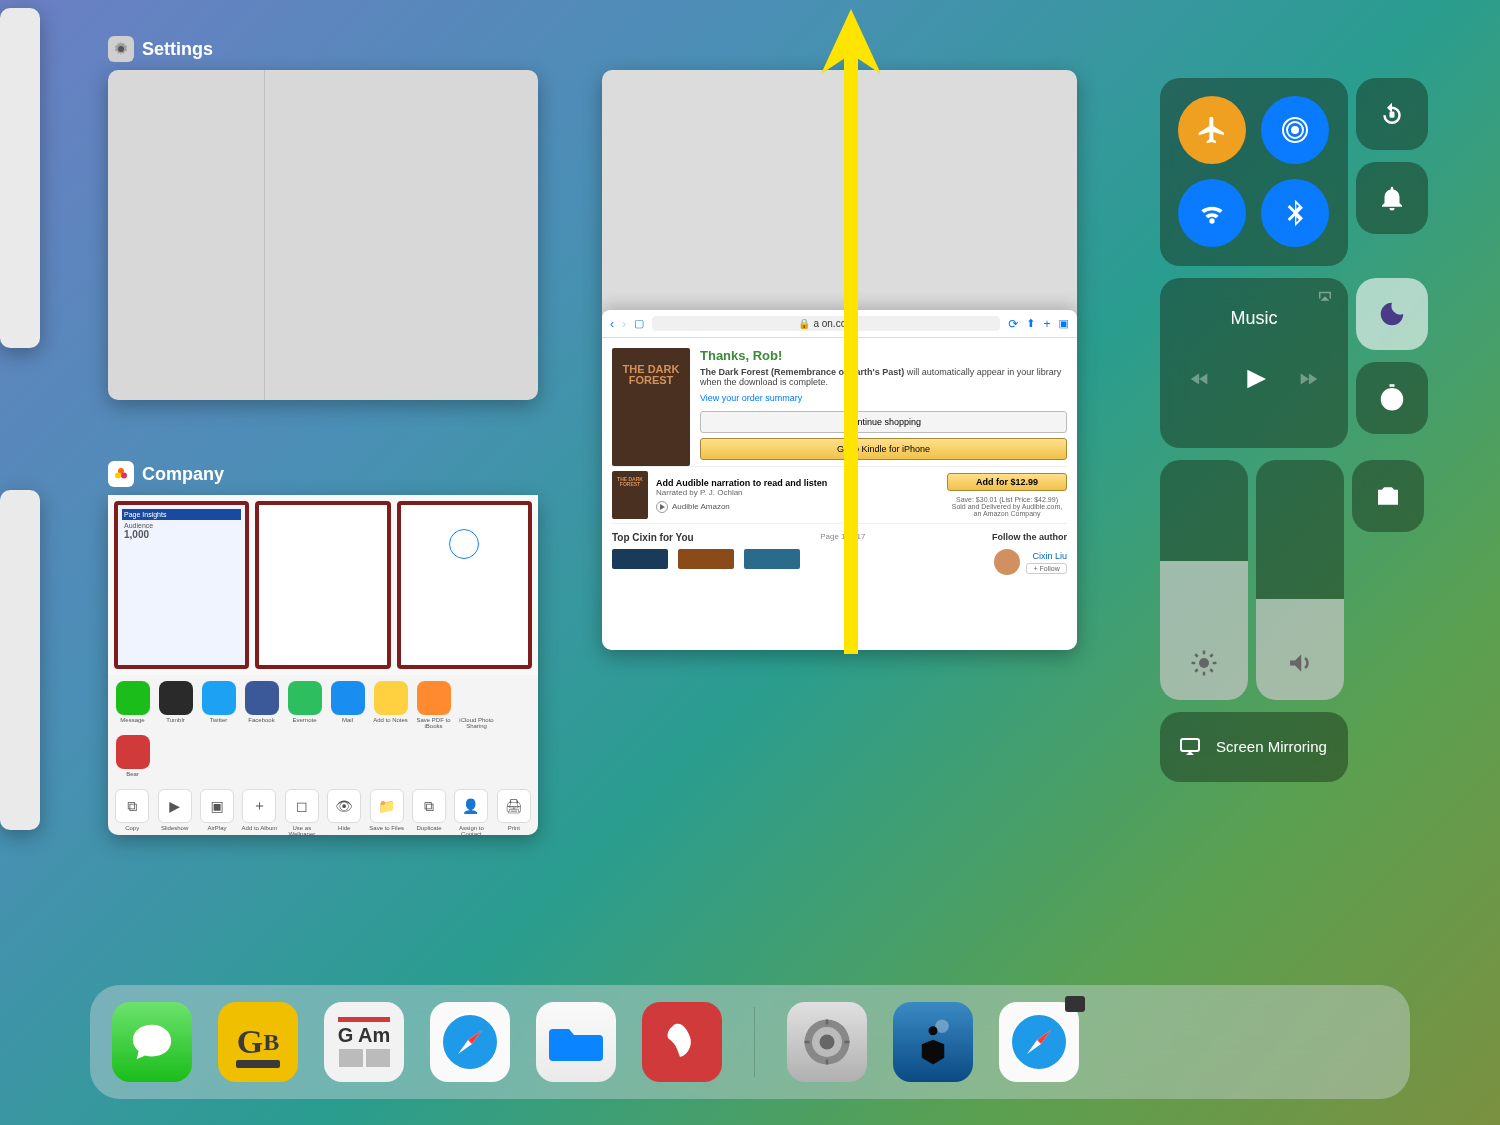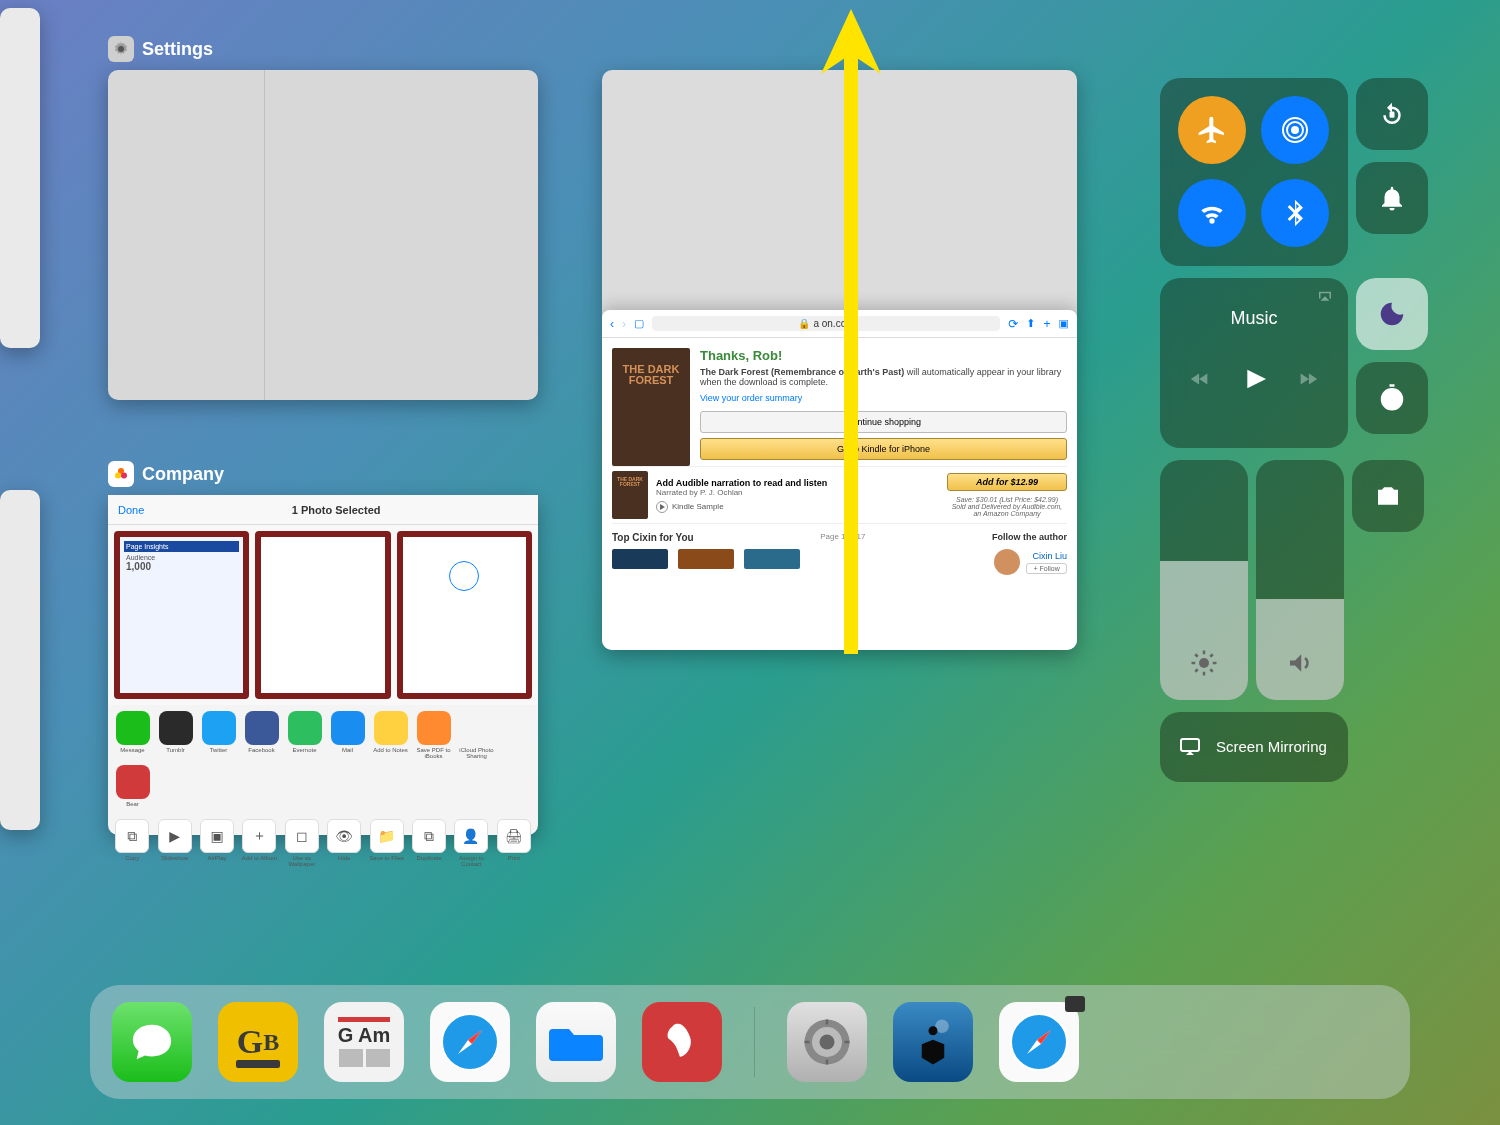--- a/index.html
+++ b/index.html
@@ -39,21 +39,21 @@
     font-size: 16px;
   }
 
   .settings-card { left: 108px; top: 70px; width: 430px; height: 330px; background: #d8d8d8; }
   .settings-card::after { content:""; position:absolute; left:156px; top:0; bottom:0; width:1px; background:#c0c0c0; }
 
   .photos-card { left: 108px; top: 495px; width: 430px; height: 340px; background: #f4f4f4; font-size:10px; }
   .photos-header { height: 30px; background:#f8f8f8; border-bottom:1px solid #ddd; display:flex; align-items:center; justify-content:space-between; padding:0 10px; font-size:11px; color:#007aff; }
   .photos-header .center { color:#333; font-weight:600; }
   .photos-body { height: 180px; background:#f8f8f8; padding:6px; display:flex; gap:6px; }
-  .photos-pane { flex:1; background:#fff; border:6px solid #7f1d1d; border-radius:4px; padding:4px; font-size:7px; color:#555; position:relative; }
+  .photos-pane { flex:1; background:#fff; border:4px solid #7f1d1d; border-radius:4px; padding:4px; font-size:7px; color:#555; position:relative; }
   .photos-pane.blue { background:#f0f4ff; }
   .photos-caption { text-align:center; color:#888; font-size:9px; padding:8px; }
   .photos-apps { display:flex; gap:6px; padding:6px; flex-wrap:wrap; }
   .photos-apps .cell { width:37px; text-align:center; }
   .photos-apps .cell .ic { width:34px; height:34px; border-radius:8px; margin:0 auto 2px; display:flex; align-items:center; justify-content:center; font-size:18px; color:#fff; }
   .photos-apps .cell .tx { font-size:6px; color:#555; line-height:1; }
   .photos-actions { display:flex; gap:6px; padding:6px; }
   .photos-actions .cell { width:37px; text-align:center; }
   .photos-actions .cell .ic { width:34px; height:34px; border-radius:6px; background:#fff; border:1px solid #ddd; margin:0 auto 2px; display:flex; align-items:center; justify-content:center; font-size:14px; color:#555; }
   .photos-actions .cell .tx { font-size:6px; color:#555; line-height:1; }
@@ -68,21 +68,21 @@
   .book-cover.small { width:36px; height:48px; font-size:5px; padding-top:6px; }
   .book-info { flex:1; }
   .thanks { color:#3a8a3a; font-weight:600; font-size:13px; margin-bottom:4px; }
   .book-desc { font-size:9px; color:#444; margin-bottom:6px; }
   .book-desc b { font-weight:700; }
   .order-link { color:#007aff; font-size:9px; margin-bottom:8px; display:block; }
   .btn { display:block; width:100%; padding:5px; text-align:center; font-size:9px; border-radius:3px; margin-bottom:5px; border:1px solid #bbb; background:#f4f4f4; }
   .btn.gold { background:linear-gradient(#ffe08a,#f0c14b); border-color:#a88734; }
   .audible-row { display:flex; align-items:center; gap:8px; border-top:1px solid #eee; padding:4px 0; }
   .audible-info { flex:1; }
-  .audible-price { width:120px;font-style:italic; }
+  .audible-price { width:120px; }
   .audible-price .btn.gold { font-weight:700; }
   .audible-price .sub { font-size:7px; color:#666; text-align:center; }
   .sample { display:flex; align-items:center; gap:4px; font-size:8px; color:#555; margin-top:4px; }
   .sample .play { width:12px; height:12px; border:1px solid #999; border-radius:50%; position:relative; }
   .sample .play::after { content:""; position:absolute; left:3px; top:2px; border-left:5px solid #666; border-top:3px solid transparent; border-bottom:3px solid transparent; }
   .toppicks { border-top:1px solid #eee; padding-top:8px; display:flex; justify-content:space-between; font-size:10px; font-weight:700; color:#333; }
   .toppicks .page { font-size:8px; color:#888; font-weight:400; }
   .toppicks-row { display:flex; gap:10px; margin-top:6px; align-items:flex-start; }
   .mini-book { width:56px; height:20px; background:#1a3a5a; border-radius:2px; }
   .author { display:flex; gap:6px; align-items:center; margin-left:auto; }
@@ -175,25 +175,20 @@
   <div class="card-label">
     <div class="lbl-icon" style="background:#fff;">
       <svg viewBox="0 0 24 24" width="18" height="18">
           <circle cx="12" cy="8" r="4" fill="#ff6a00"></circle>
           <circle cx="8" cy="14" r="4" fill="#ffcc00"></circle>
           <circle cx="16" cy="14" r="4" fill="#e03060"></circle>
         </svg>
     </div>
     <span>Company</span>
   </div>
-  <div class="photos-header">
-    <span>Done</span>
-    <span class="center">1 Photo Selected</span>
-    <span></span>
-  </div>
   <div class="photos-body">
     <div class="photos-pane blue">
       <div style="background:#1a4aa0;color:#fff;padding:2px;font-size:7px;">Page Insights</div>
       <div style="padding:2px;">Audience<br><b style="font-size:10px">1,000</b></div>
     </div>
     <div class="photos-pane"></div>
     <div class="photos-pane">
       <div style="width:30px;height:30px;border:1px solid #0a84ff;border-radius:50%;margin:20px auto;"></div>
     </div>
   </div>
@@ -314,21 +309,21 @@
       <div class="audible-row">
         <div class="book-cover small">
           <span>THE DARK</span>
           <span>FOREST</span>
         </div>
         <div class="audible-info">
           <div style="font-size:9px;font-weight:600">Add Audible narration to read and listen</div>
           <div style="font-size:8px;color:#666">Narrated by P. J. Ochlan</div>
           <div class="sample">
               <span class="play"></span>
-              <span>Kindle Sample</span>
+              <span>Audible Amazon</span>
             </div>
         </div>
         <div class="audible-price">
           <span class="btn gold" style="padding:3px">Add for $12.99</span>
           <div class="sub">Save: $30.01 (List Price: $42.99)</div>
           <div class="sub">Sold and Delivered by Audible.com, an Amazon Company</div>
         </div>
       </div>
 
       <div class="toppicks">

